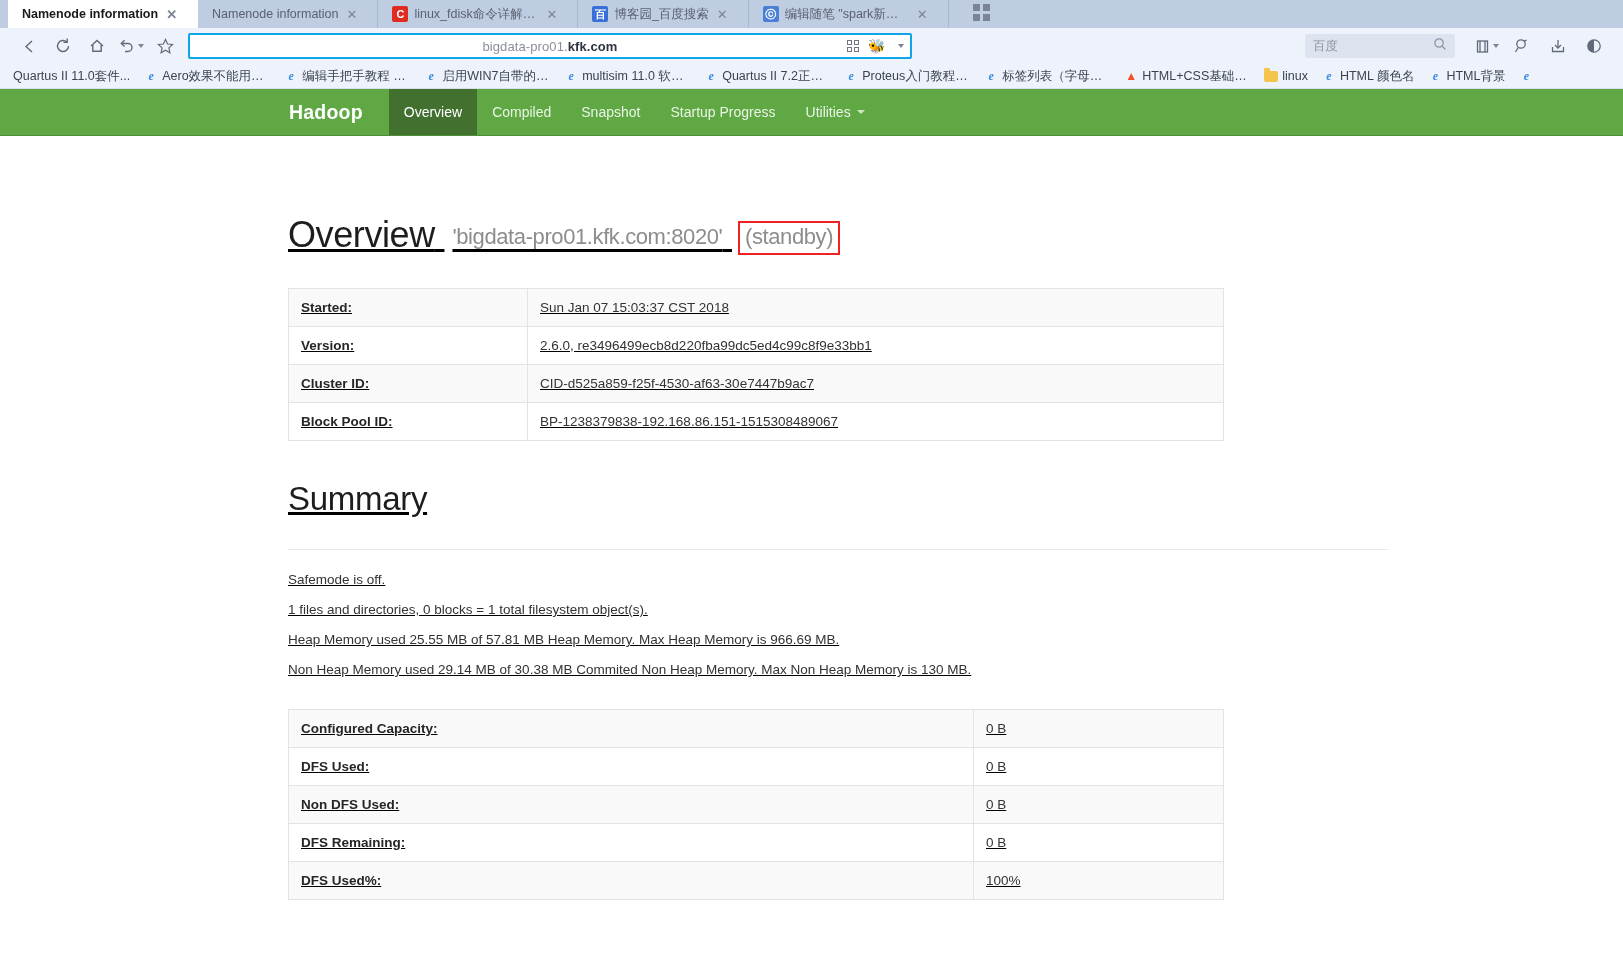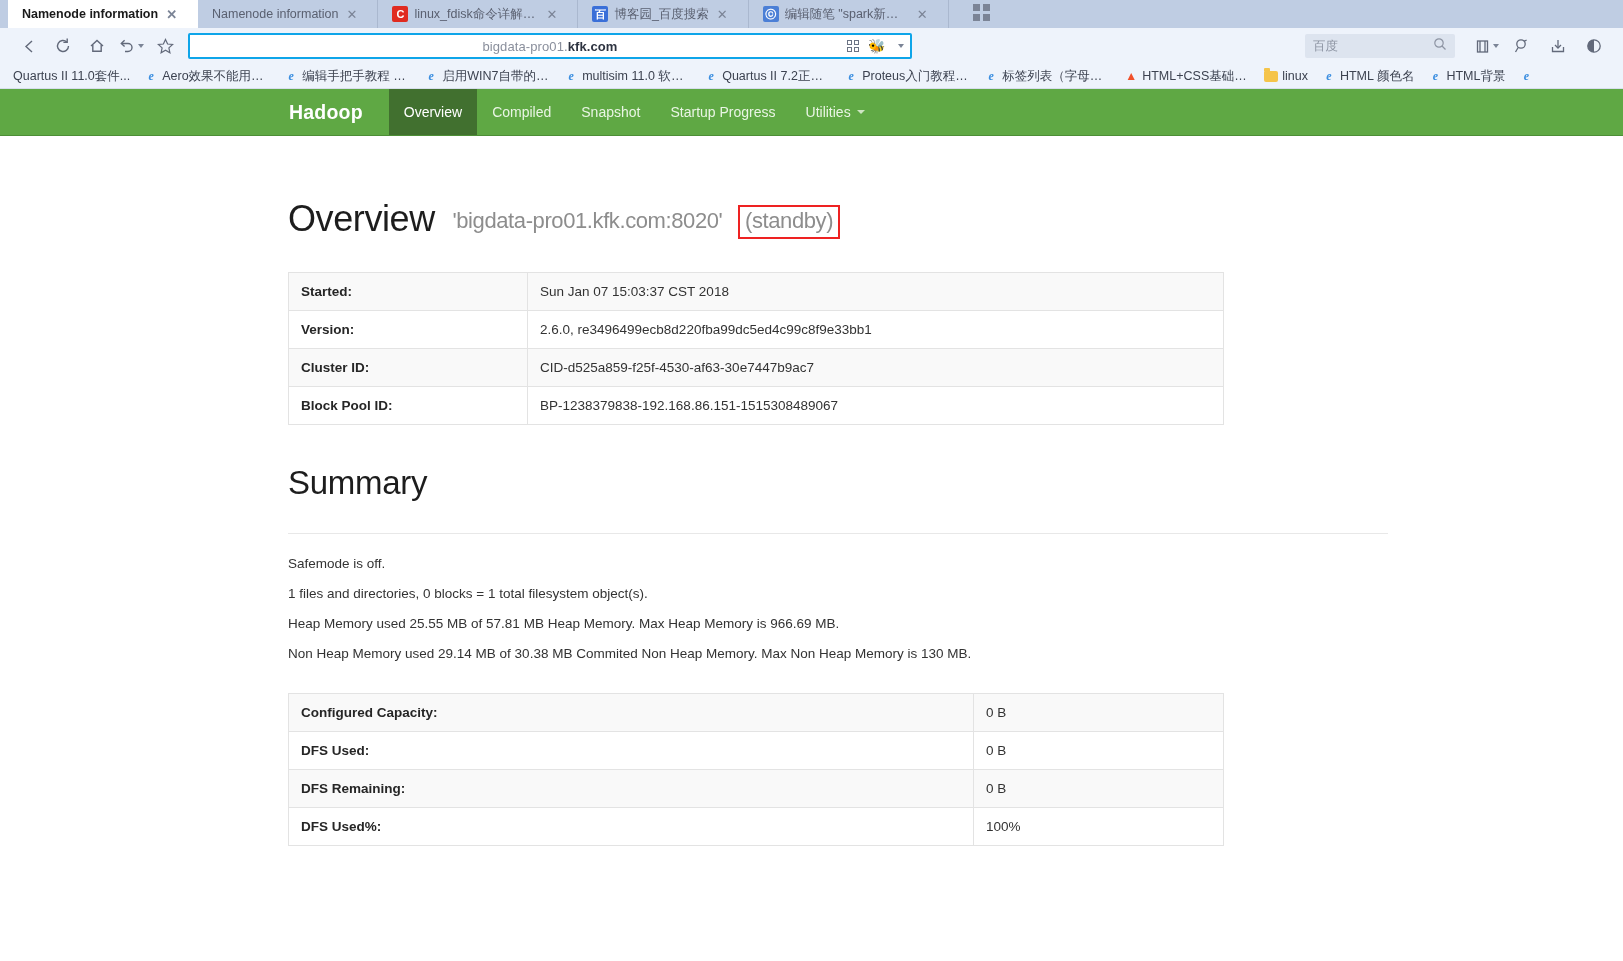--- a/index.html
+++ b/index.html
@@ -221,21 +221,21 @@
   }
   .nav-item.active { background: #41702f; color: #ffffff; }
   .nav-caret {
     width: 0; height: 0;
     border-left: 4px solid transparent;
     border-right: 4px solid transparent;
     border-top: 4px solid #cfe5c4;
     margin-left: 6px;
   }
 
-  .content { padding: 0 0 0 288px; }
+  .content { padding: 16px 0 0 288px; text-decoration: underline; }
 
   .page-title {
     font-size: 36px;
     color: #1d1d1d;
     font-weight: normal;
     margin: 0;
     padding-top: 62px;
     letter-spacing: -.4px;
   }
   .page-title .sub {
@@ -561,20 +561,24 @@
       <tbody id="capacity-rows">
           <tr>
             <td class="k">Configured Capacity:</td>
             <td>0 B</td>
           </tr>
           <tr>
             <td class="k">DFS Used:</td>
             <td>0 B</td>
           </tr>
           <tr>
+            <td class="k">Non DFS Used:</td>
+            <td>0 B</td>
+          </tr>
+          <tr>
             <td class="k">DFS Remaining:</td>
             <td>0 B</td>
           </tr>
           <tr>
             <td class="k">DFS Used%:</td>
             <td>100%</td>
           </tr>
         </tbody>
     </table>
 

